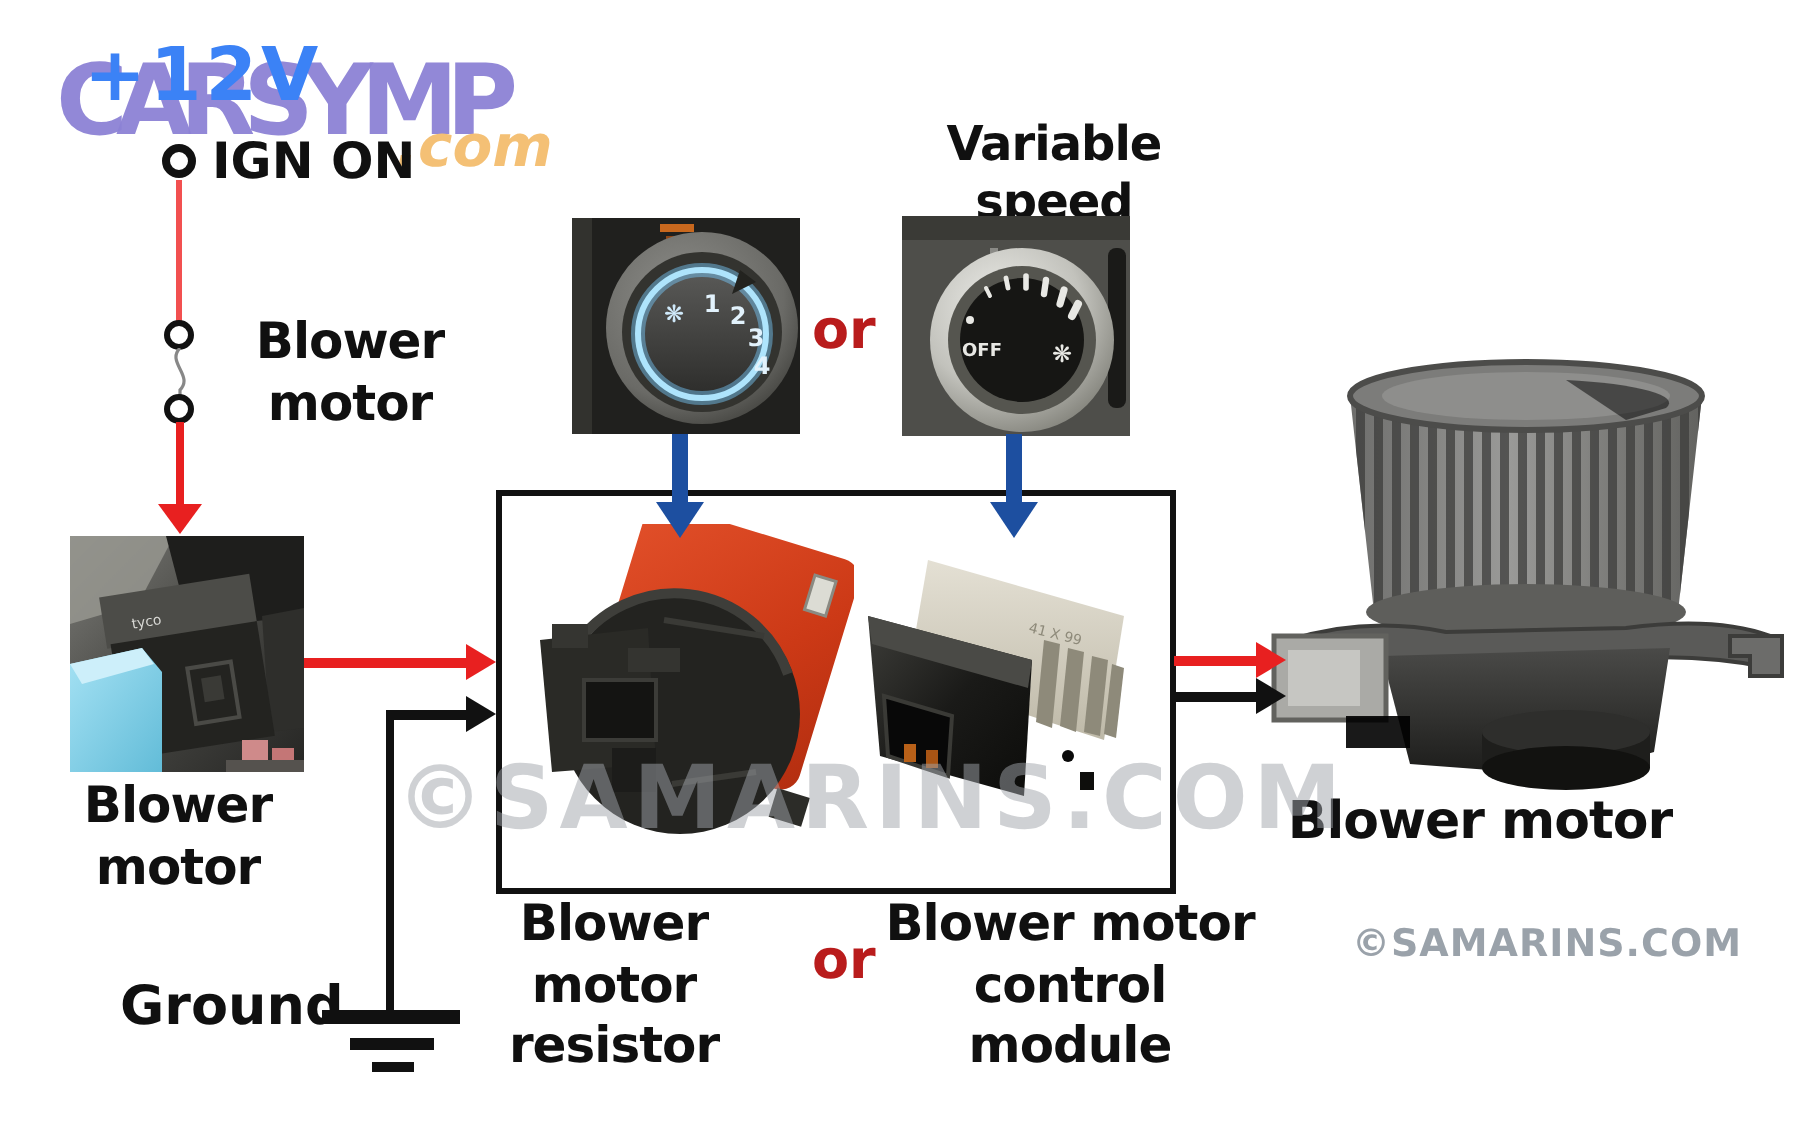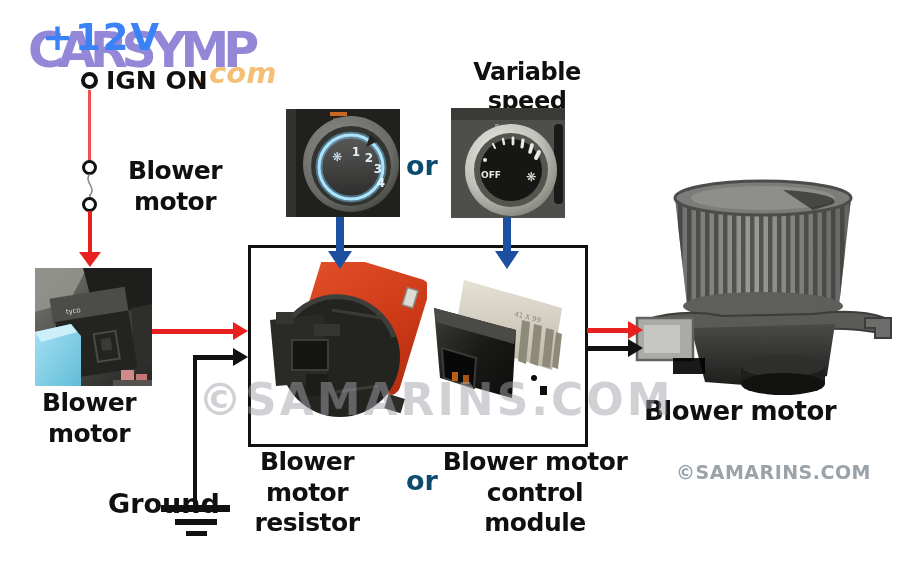--- a/index.html
+++ b/index.html
@@ -19,21 +19,21 @@
   .ah-down-red{width:0;height:0;border-left:11px solid transparent;border-right:11px solid transparent;border-top:15px solid #e82020;}
   .ah-down-blue{width:0;height:0;border-left:12px solid transparent;border-right:12px solid transparent;border-top:18px solid #1d4fa0;}
   .blue-shaft{background:#1d4fa0;}
   .circle-term{border-radius:50%;background:#fff;border:4px solid #111;box-sizing:border-box;}
   .watermark-big{font-weight:bold;font-size:44px;letter-spacing:3px;color:rgba(160,164,170,0.50);
                  white-space:nowrap;pointer-events:none;z-index:50;}
   .credit{font-weight:bold;font-size:19px;letter-spacing:0.5px;color:#9aa2aa;white-space:nowrap;}
   .logo-brand{font-weight:bold;font-size:49px;letter-spacing:-6px;color:rgba(140,130,213,0.95);white-space:nowrap;}
   .logo-tld{font-weight:bold;font-style:italic;font-size:29px;color:#f4c075;}
   .v12{font-weight:bold;font-size:37px;letter-spacing:2px;color:#3b82f6;white-space:nowrap;}
-  .or-txt{font-weight:bold;font-size:27px;color:#0c4a6e;}
+  .or-txt{font-weight:bold;font-size:27px;color:#b91c1c;}
 </style>
 </head>
 <body>
 
 <div id="canvas">
 
   <div class="abs logo-brand" style="left:28px;top:22px;">CARSYMP</div>
   <div class="abs logo-tld" style="left:198px;top:56px;">.com</div>
   <div class="abs v12" style="left:42px;top:16px;z-index:3;">+12V</div>
 
@@ -89,21 +89,21 @@
 
   <div class="abs wire-red" style="left:152px;top:329px;width:82px;height:4.5px;z-index:40;"></div>
   <div class="abs ah-right-red" style="left:233px;top:322px;z-index:40;"></div>
 
   <div class="abs wire-black" style="left:193px;top:355px;width:41px;height:4.5px;z-index:40;"></div>
   <div class="abs ah-right-black" style="left:233px;top:348px;z-index:40;"></div>
   <div class="abs wire-black" style="left:193px;top:355px;width:4px;height:152px;"></div>
   <div class="abs wire-black" style="left:161px;top:505px;width:69px;height:7px;"></div>
   <div class="abs wire-black" style="left:175px;top:519px;width:42px;height:6px;"></div>
   <div class="abs wire-black" style="left:186px;top:531px;width:21px;height:5px;"></div>
-  <div class="abs lbl" style="left:60px;top:488px;font-size:27px;margin-left:48px;">Ground</div>
+  <div class="abs lbl" style="left:60px;top:488px;font-size:27px;">Ground</div>
 
   <div class="abs lbl sm" style="left:441px;top:58px;width:172px;font-size:24px;">Variable speed</div>
 
   <svg class="abs" style="left:286px;top:109px;" width="114" height="108" viewBox="0 0 114 108">
     <defs>
       <radialGradient id="fkRing" cx="0.4" cy="0.35" r="0.75">
         <stop offset="0" stop-color="#8e8e8a"></stop>
           <stop offset="0.7" stop-color="#6a6a66"></stop>
           <stop offset="1" stop-color="#3c3c38"></stop>
       </radialGradient>

